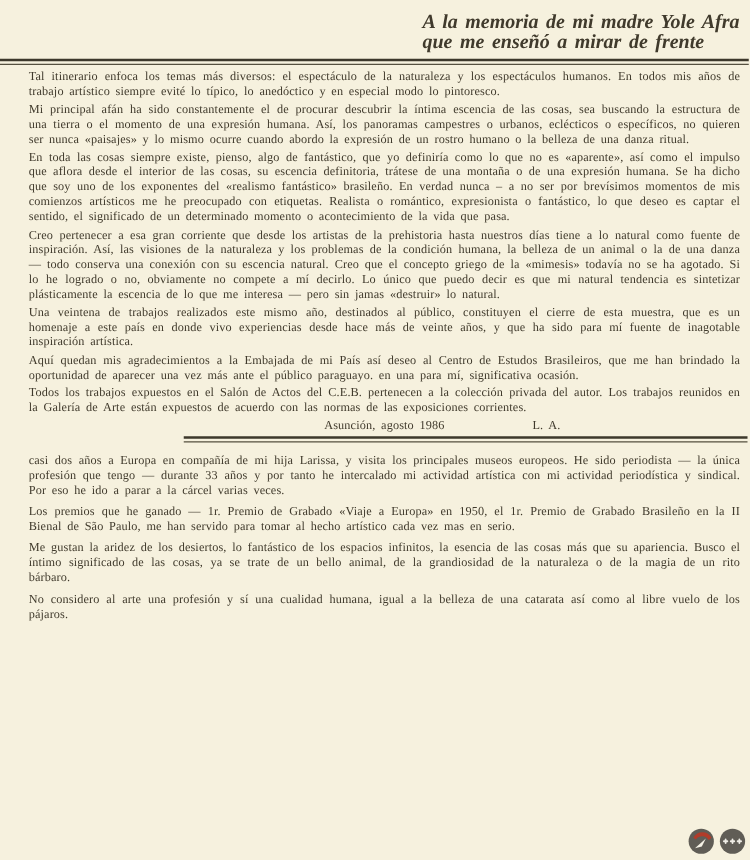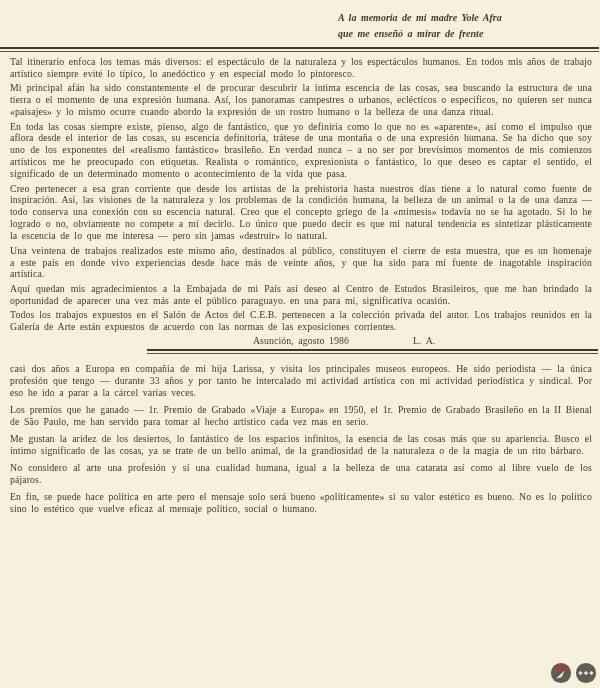--- a/index.html
+++ b/index.html
@@ -7,21 +7,21 @@
     position:relative;
     width:600px;height:688px;
     background:#f6f1de;
     color:#403a2c;
     font-family:"Liberation Serif","DejaVu Serif",serif;
     overflow:hidden;
     box-sizing:border-box;
   }
   .dedication{
     margin:10px 8px 0 338px;
-    font-size:10px;
+    font-size:16px;
     font-weight:bold;
     font-style:italic;
     line-height:16px;
     word-spacing:2px;
     white-space:nowrap;
   }
   .dedication .indent{padding-left:30px;}
   .rule{
     height:2px;
     border-top:2px solid #3d382b;
@@ -29,20 +29,21 @@
   }
   .rule-top{margin:5px 1px 0 0;}
   .rule-mid{margin:2px 2px 0 147px;}
   .textcol{
     padding:4px 8px 0 10px;
     font-size:9.8px;
     line-height:11.9px;
     text-align:justify;
     word-spacing:2px;
     letter-spacing:0.1px;
+    margin-left:13px;
   }
   .textcol p{margin:0 0 2.5px 0;}
   .textcol.second p{margin:0 0 5px 0;}
   .sigline{position:relative;margin-top:1px;height:12px;text-align:center;}
   .sigline .initials{position:absolute;left:403px;top:0;}
   .overlay-buttons{
     position:absolute;right:3px;bottom:4px;
     display:flex;gap:3px;
   }
   .circle-btn{
@@ -77,21 +78,20 @@
     </div>
   </div>
 
   <div class="rule rule-mid"></div>
 
   <div class="textcol second" style="padding-top:9px;">
     <p>casi dos años a Europa en compañía de mi hija Larissa, y visita los principales museos europeos. He sido periodista — la única profesión que tengo — durante 33 años y por tanto he intercalado mi actividad artística con mi actividad periodística y sindical. Por eso he ido a parar a la cárcel varias veces.</p>
     <p>Los premios que he ganado — 1r. Premio de Grabado «Viaje a Europa» en 1950, el 1r. Premio de Grabado Brasileño en la II Bienal de São Paulo, me han servido para tomar al hecho artístico cada vez mas en serio.</p>
     <p>Me gustan la aridez de los desiertos, lo fantástico de los espacios infinitos, la esencia de las cosas más que su apariencia. Busco el íntimo significado de las cosas, ya se trate de un bello animal, de la grandiosidad de la naturaleza o de la magia de un rito bárbaro.</p>
     <p>No considero al arte una profesión y sí una cualidad humana, igual a la belleza de una catarata así como al libre vuelo de los pájaros.</p>
-    <p>En fin, se puede hace política en arte pero el mensaje solo será bueno «políticamente» si su valor estético es bueno. No es lo político sino lo estético que vuelve eficaz al mensaje político, social o humano.</p>
   </div>
 
   <div class="overlay-buttons">
     <button class="circle-btn" type="button">
       <span>
         <svg width="22" height="22" viewBox="0 0 24 24">
           <circle cx="12" cy="12" r="11" fill="#53504a" opacity="0.92"></circle>
           <path d="M5 9 A9 9 0 0 1 21 9 L18.5 11 A6.5 6.5 0 0 0 7.3 10.5 Z" fill="#b23c2a"></path>
           <path d="M6.5 18 L16 9.5 L12.5 16.5 Z" fill="#f5f2e6"></path>
         </svg>

